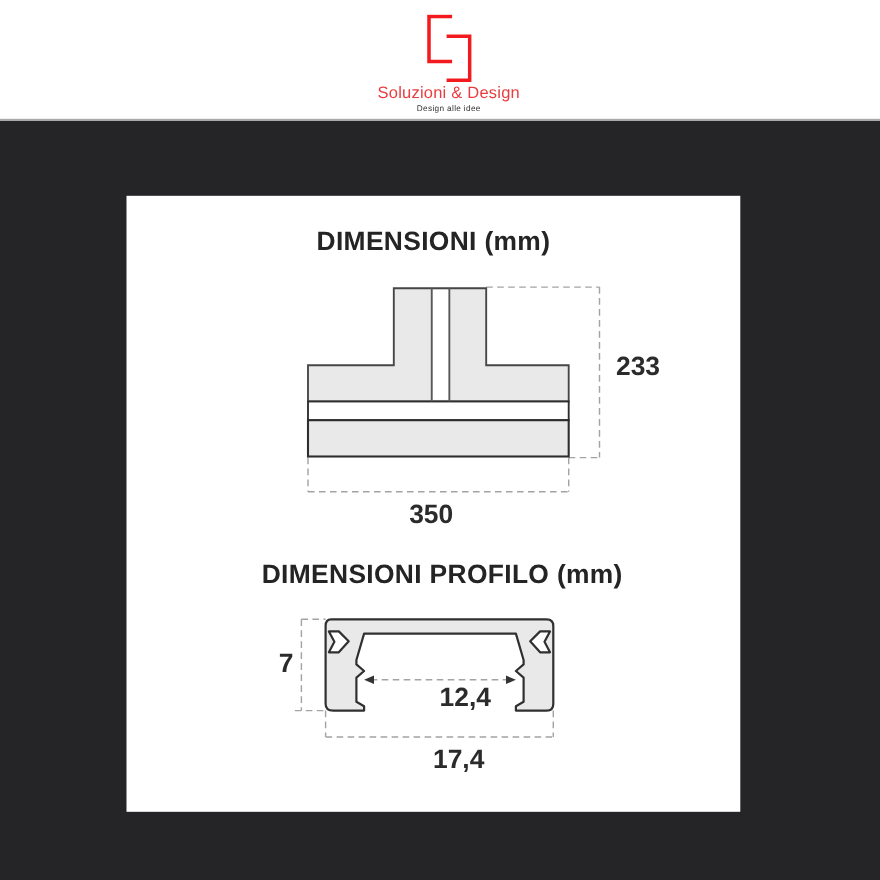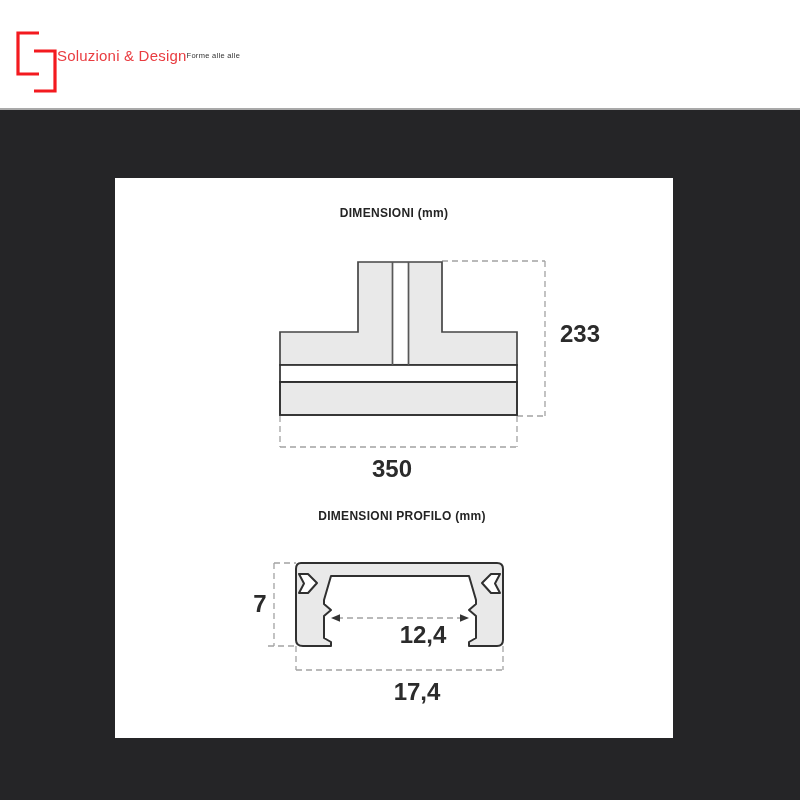--- a/index.html
+++ b/index.html
@@ -6,21 +6,21 @@
   html,body { width: 800px; height: 800px; }
   body {
     font-family: "Liberation Sans", sans-serif;
     background: #ffffff;
     position: relative;
     overflow: hidden;
   }
   .header {
     position: absolute; left: 0; top: 0; width: 800px; height: 110px;
     background: #ffffff;
-    display: flex; flex-direction: row; align-items: center; padding-left: 16px;
+    display: flex; flex-direction: column; align-items: center; padding-left: 16px;
   }
   .logo-icon-svg { margin-top: 13px; }
   .brand-name {
     margin-top: 2px;
     font-size: 15px; line-height: 16px; font-weight: 500;
     color: #e93c40; letter-spacing: 0.2px;
   }
   .brand-tagline {
     margin-top: 1px;
     font-size: 7.5px; line-height: 9px; color: #333333; font-weight: 500;
@@ -34,21 +34,21 @@
     position: absolute; left: 0; top: 110px; width: 800px; height: 690px;
     background: #252527;
   }
   .spec-card {
     position: absolute; left: 115px; top: 178px; width: 558px; height: 560px;
     background: #ffffff;
   }
   .section-title {
     position: absolute; left: 0; width: 558px;
     text-align: center;
-    font-size: 12px; font-weight: bold; color: #242424;
+    font-size: 24px; font-weight: bold; color: #242424;
     letter-spacing: 0.3px;
   }
   .title-1 { top: 28px; }
   .title-2 { top: 331px; padding-left: 16px; }
   .drawing-upper { position: absolute; left: 155px; top: 72px; }
   .drawing-lower { position: absolute; left: 125px; top: 377px; }
   svg text.dim-label {
     font-family: "Liberation Sans", sans-serif;
     font-size: 24px; font-weight: bold; fill: #2b2b2b;
   }
@@ -56,21 +56,21 @@
 </style>
 </head>
 <body>
 
 <div class="header">
   <svg class="logo-icon-svg" width="41" height="62" viewBox="0 0 41 62">
     <path d="M 23,2 L 2,2 L 2,43 L 23,43" fill="none" stroke="#f31a1f" stroke-width="3.2"></path>
     <path d="M 18,20 L 39,20 L 39,60 L 18,60" fill="none" stroke="#f31a1f" stroke-width="3.2"></path>
   </svg>
   <div class="brand-name">Soluzioni &amp; Design</div>
-  <div class="brand-tagline">Forme alle alle</div>
+  <div class="brand-tagline">Design alle idee</div>
 </div>
 
 <div class="separator"></div>
 
 <div class="dark-stage"></div>
 
 <div class="spec-card">
 
   <div class="section-title title-1">DIMENSIONI (mm)</div>
 

